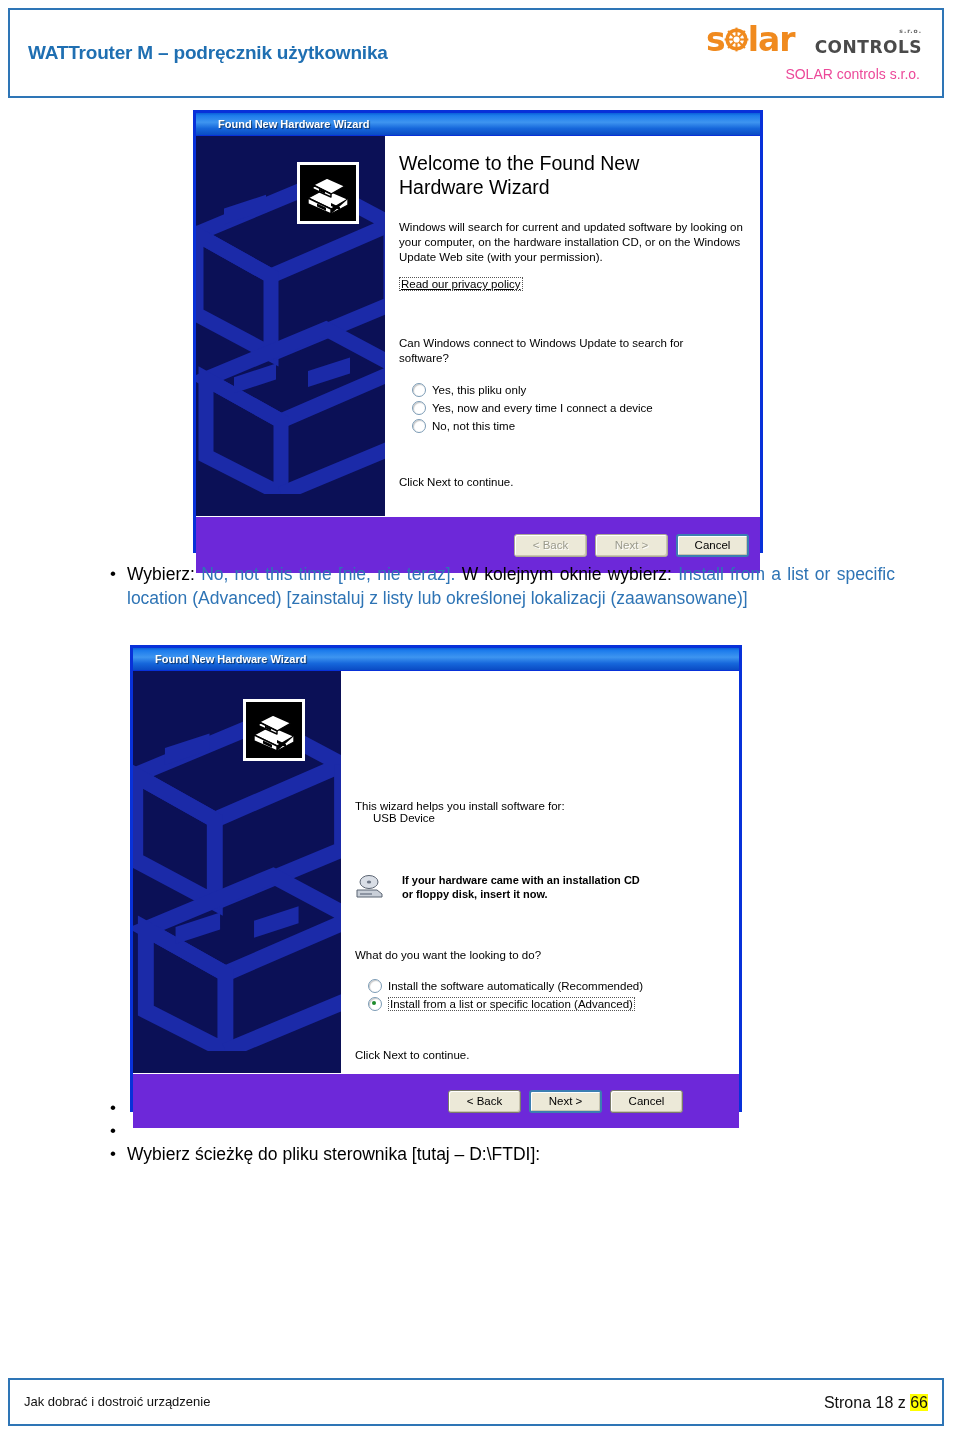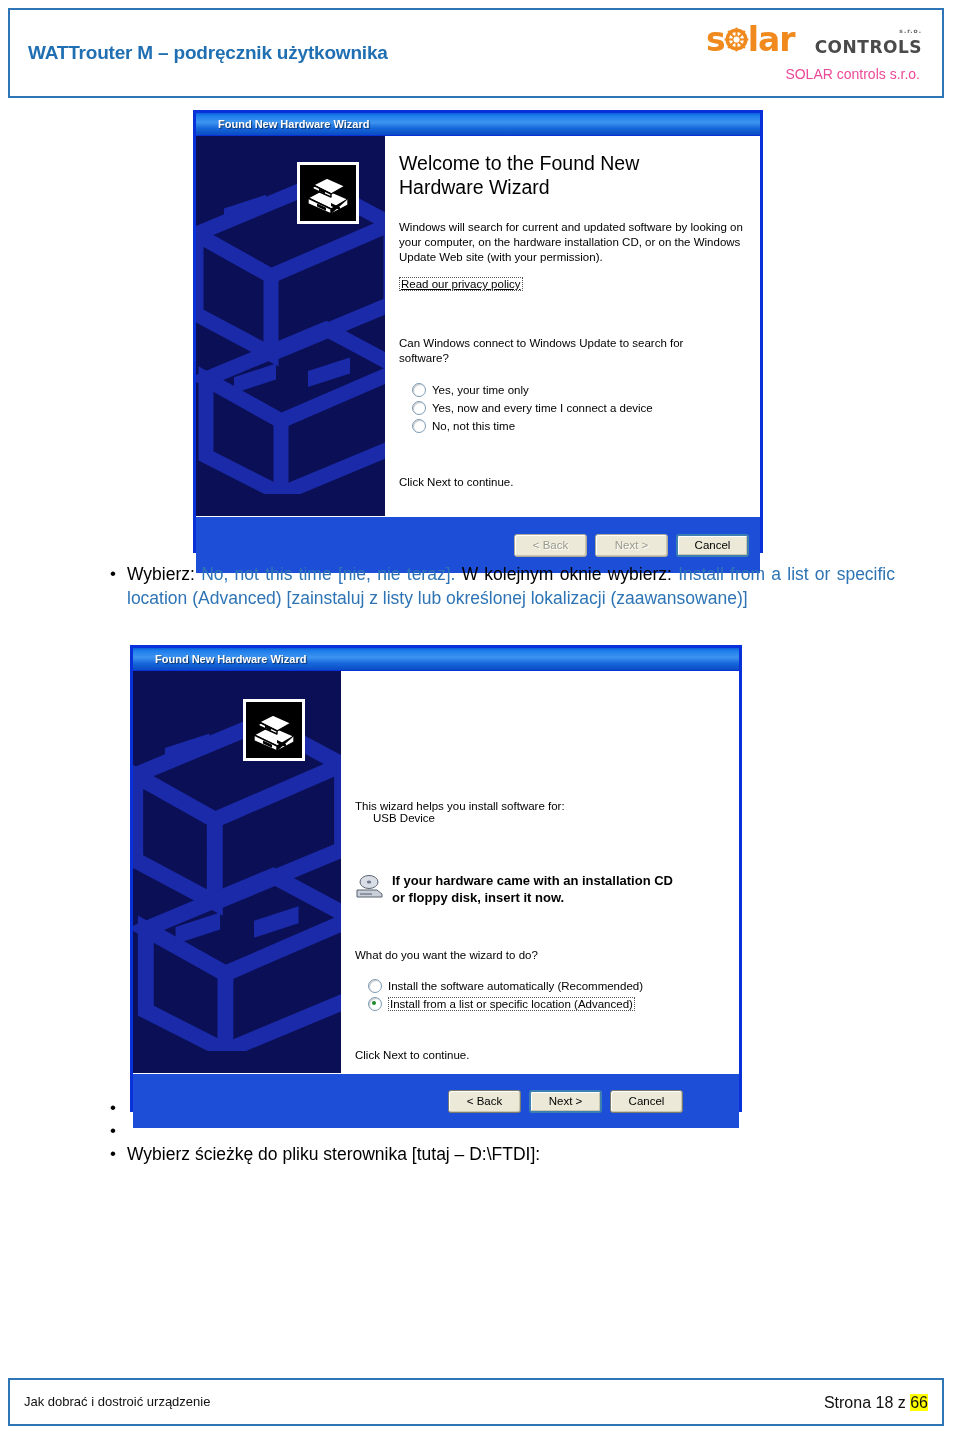--- a/index.html
+++ b/index.html
@@ -97,21 +97,21 @@
   }
   .xp-p{
     font-size:11.5px;color:#000;line-height:1.32;
   }
   .xp-link{
     font-size:11.5px;color:#000;
     border:1px dotted #555;display:inline-block;padding:0 1px;
     text-decoration:underline;
   }
   .xp-footer{
-    background:#1d4ed8;display:flex;align-items:center;
+    background:#6d28d9;display:flex;align-items:center;
     justify-content:flex-end;box-sizing:border-box;
     border-top:1px solid #ffffff;
   }
   .xp-btn{
     min-width:73px;height:23px;box-sizing:border-box;
     background:#ECE9D8;
     border:1px solid #7B7B6B;border-radius:3px;
     font-size:11.5px;color:#000;
     display:flex;align-items:center;justify-content:center;
     margin-left:8px;
@@ -132,21 +132,21 @@
     margin-right:6px;flex:none;position:relative;
   }
   .xp-radio.checked::after{
     content:"";position:absolute;left:3px;top:3px;
     width:4px;height:4px;border-radius:50%;background:#1C8A2A;
   }
   .xp-radio-label{font-size:11.5px;color:#000;white-space:nowrap;}
   .xp-radio-label.focus{border:1px dotted #555;padding:0 1px;}
 
   .cd-note{display:flex;align-items:flex-start;}
-  .cd-note-text{font-size:13px;font-weight:bold;color:#000;line-height:1.3;margin-left:7px;}
+  .cd-note-text{font-size:11px;font-weight:bold;color:#000;line-height:1.3;margin-left:17px;}
 
   
   .bullet-block{position:absolute;}
   .bullet-row{display:flex;}
   .bullet-dot{
     width:22px;flex:none;font-size:17px;line-height:1.38;
     color:#000;text-align:left;padding-left:5px;box-sizing:border-box;
   }
   .bullet-text{
     font-size:17.5px;line-height:1.38;color:#2E74B5;
@@ -250,21 +250,21 @@
     <div class="xp-content">
       <div class="xp-h1" style="position:absolute;left:14px;top:16px;width:300px;">Welcome to the Found New Hardware Wizard</div>
       <div class="xp-p" style="position:absolute;left:14px;top:84px;width:345px;">Windows will search for current and updated software by looking on your computer, on the hardware installation CD, or on the Windows Update Web site (with your permission).</div>
       <span class="xp-link" style="position:absolute;left:14px;top:141px;">Read our privacy policy</span>
 
       <div class="xp-p" style="position:absolute;left:14px;top:200px;width:320px;">Can Windows connect to Windows Update to search for software?</div>
 
       <div style="position:absolute;left:27px;top:247px;">
         <div class="xp-radio-row">
           <span class="xp-radio"></span>
-          <span class="xp-radio-label">Yes, your time only</span>
+          <span class="xp-radio-label">Yes, this pliku only</span>
         </div>
         <div class="xp-radio-row">
           <span class="xp-radio"></span>
           <span class="xp-radio-label">Yes, now and every time I connect a device</span>
         </div>
         <div class="xp-radio-row">
           <span class="xp-radio"></span>
           <span class="xp-radio-label">No, not this time</span>
         </div>
       </div>
@@ -345,21 +345,21 @@
             <path d="M2 16 L22 16 L27 20 L27 23 L2 23 Z" fill="#C9CFD8" stroke="#5B6472" stroke-width="1" stroke-linejoin="round"></path>
             <rect x="5" y="19" width="12" height="2" fill="#8C94A2"></rect>
           </svg>
         </span>
         <span class="cd-note-text">
           <span>If your hardware came with an installation CD</span><br>
           <span>or floppy disk, insert it now.</span>
         </span>
       </div>
 
-      <div class="xp-p" style="position:absolute;left:14px;top:277px;">What do you want the wizard to do?</div>
+      <div class="xp-p" style="position:absolute;left:14px;top:277px;">What do you want the looking to do?</div>
 
       <div style="position:absolute;left:27px;top:308px;">
         <div class="xp-radio-row">
           <span class="xp-radio"></span>
           <span class="xp-radio-label">Install the software automatically (Recommended)</span>
         </div>
         <div class="xp-radio-row">
           <span class="xp-radio checked"></span>
           <span class="xp-radio-label focus">Install from a list or specific location (Advanced)</span>
         </div>

